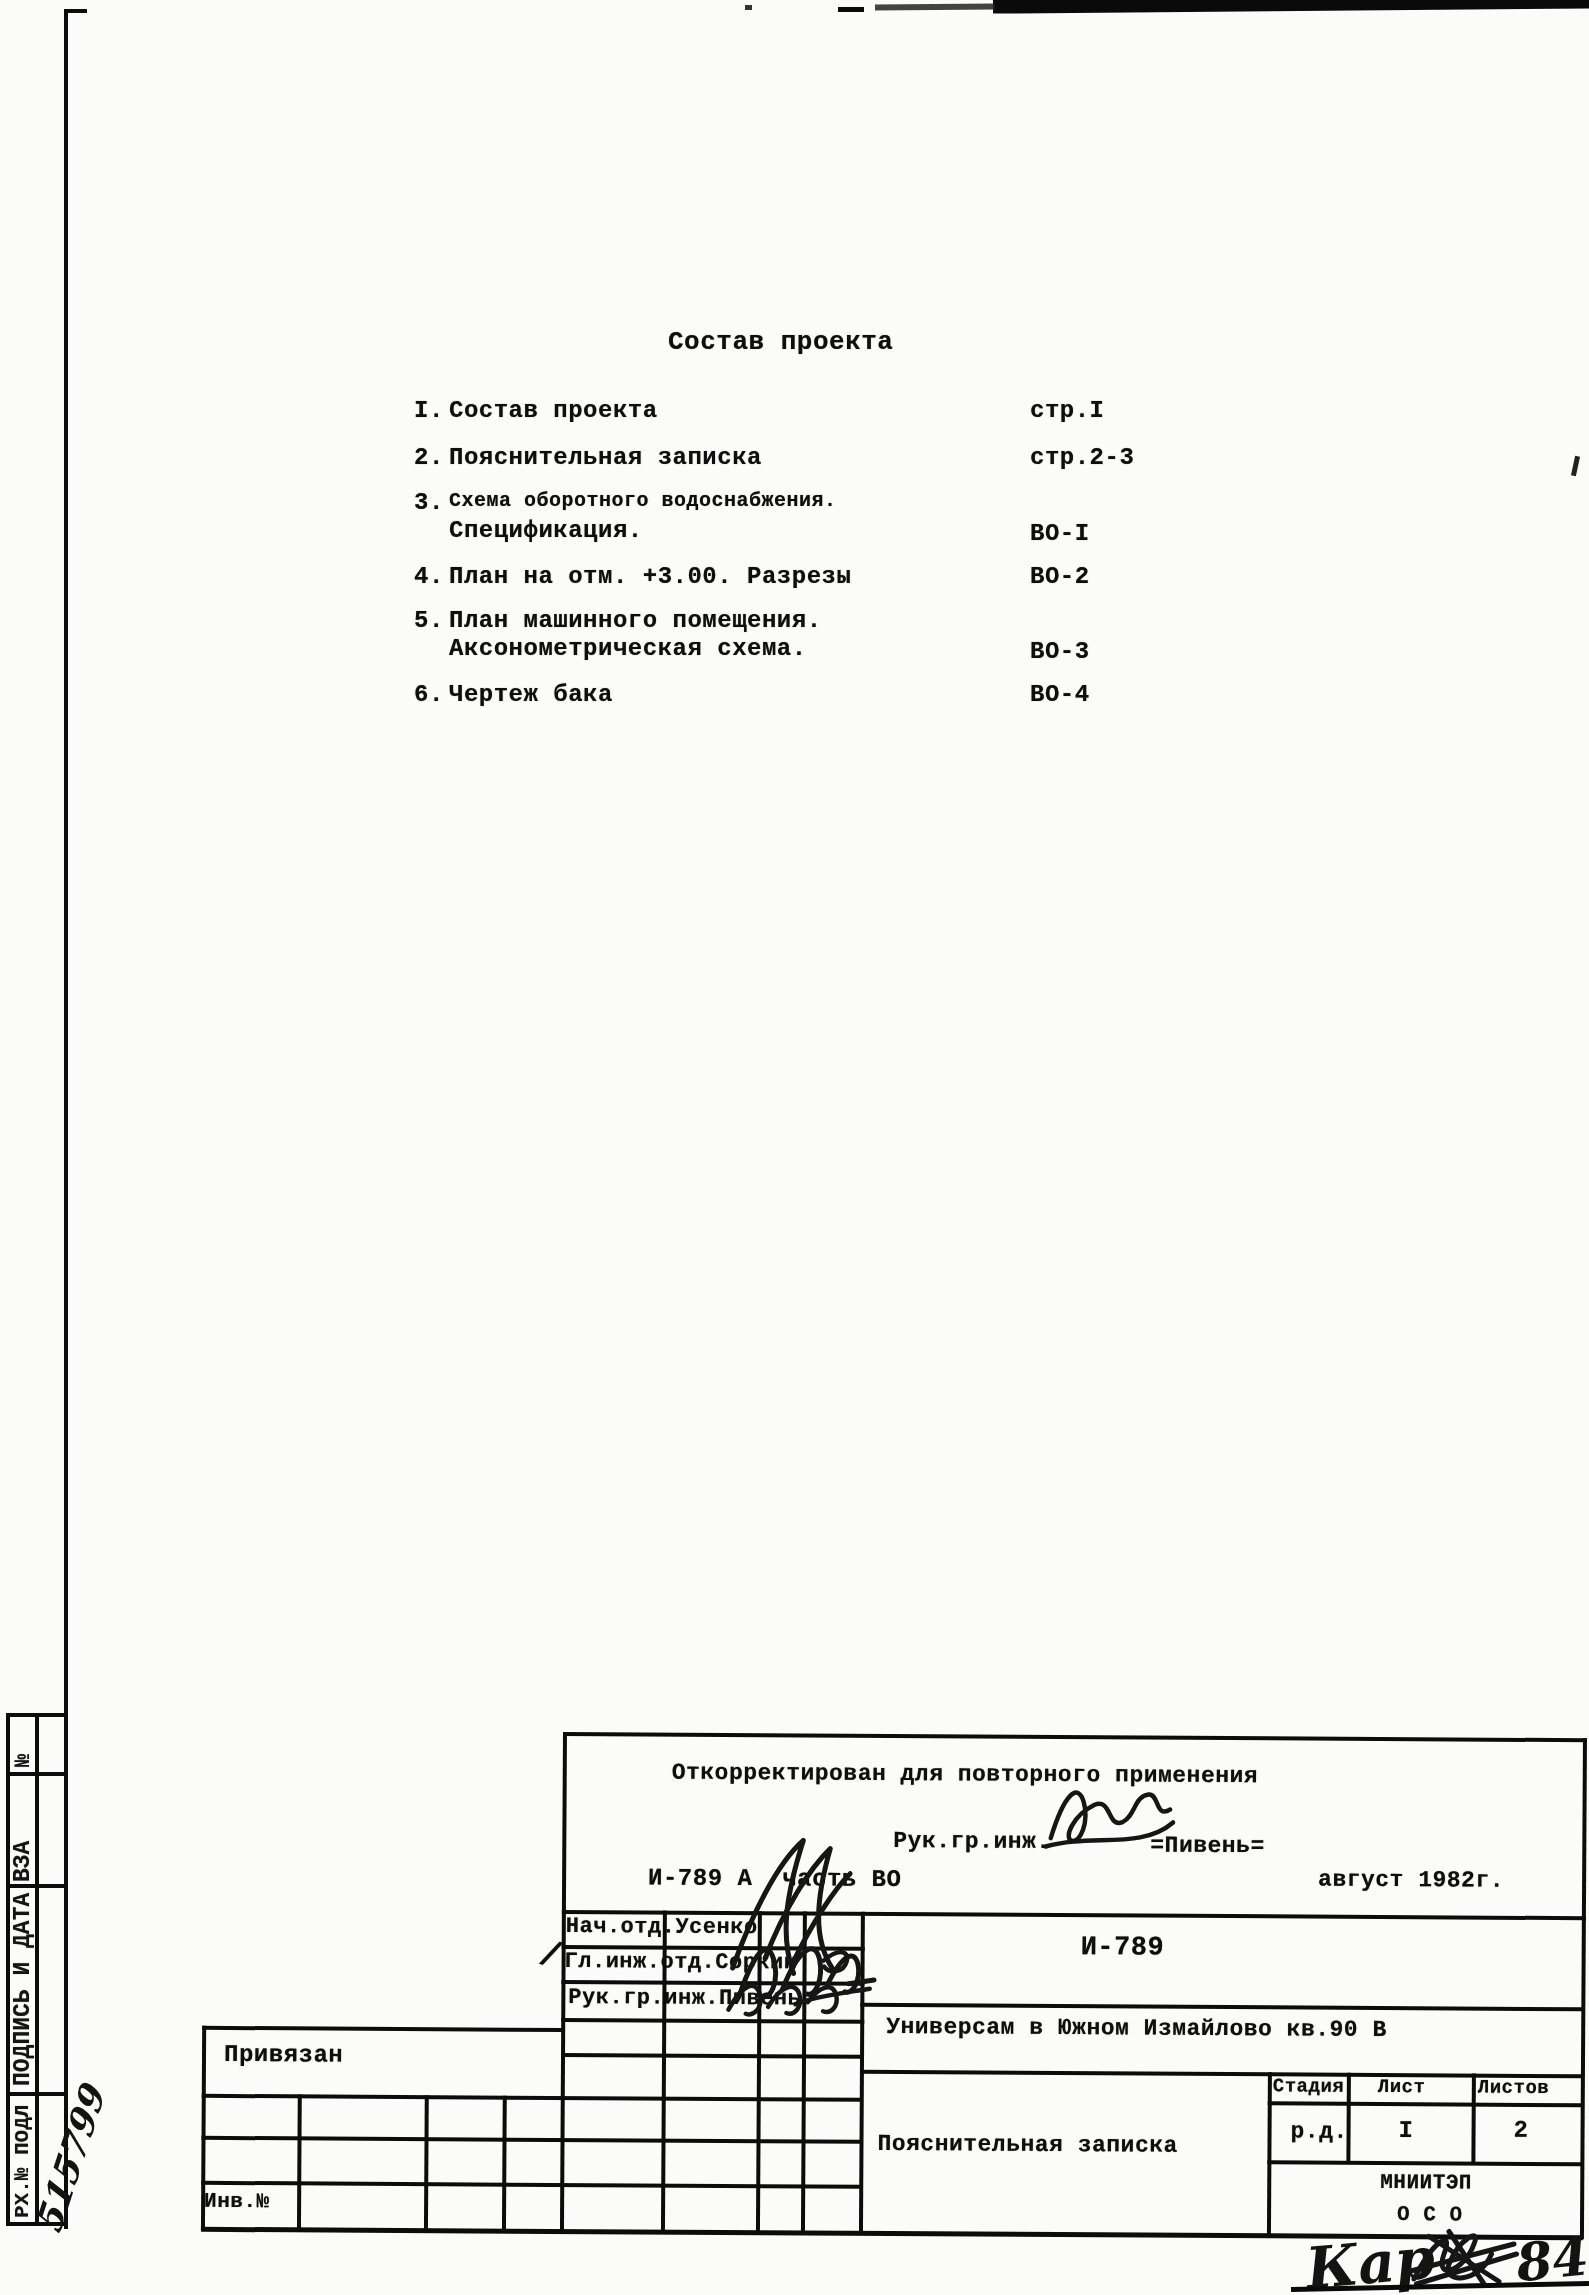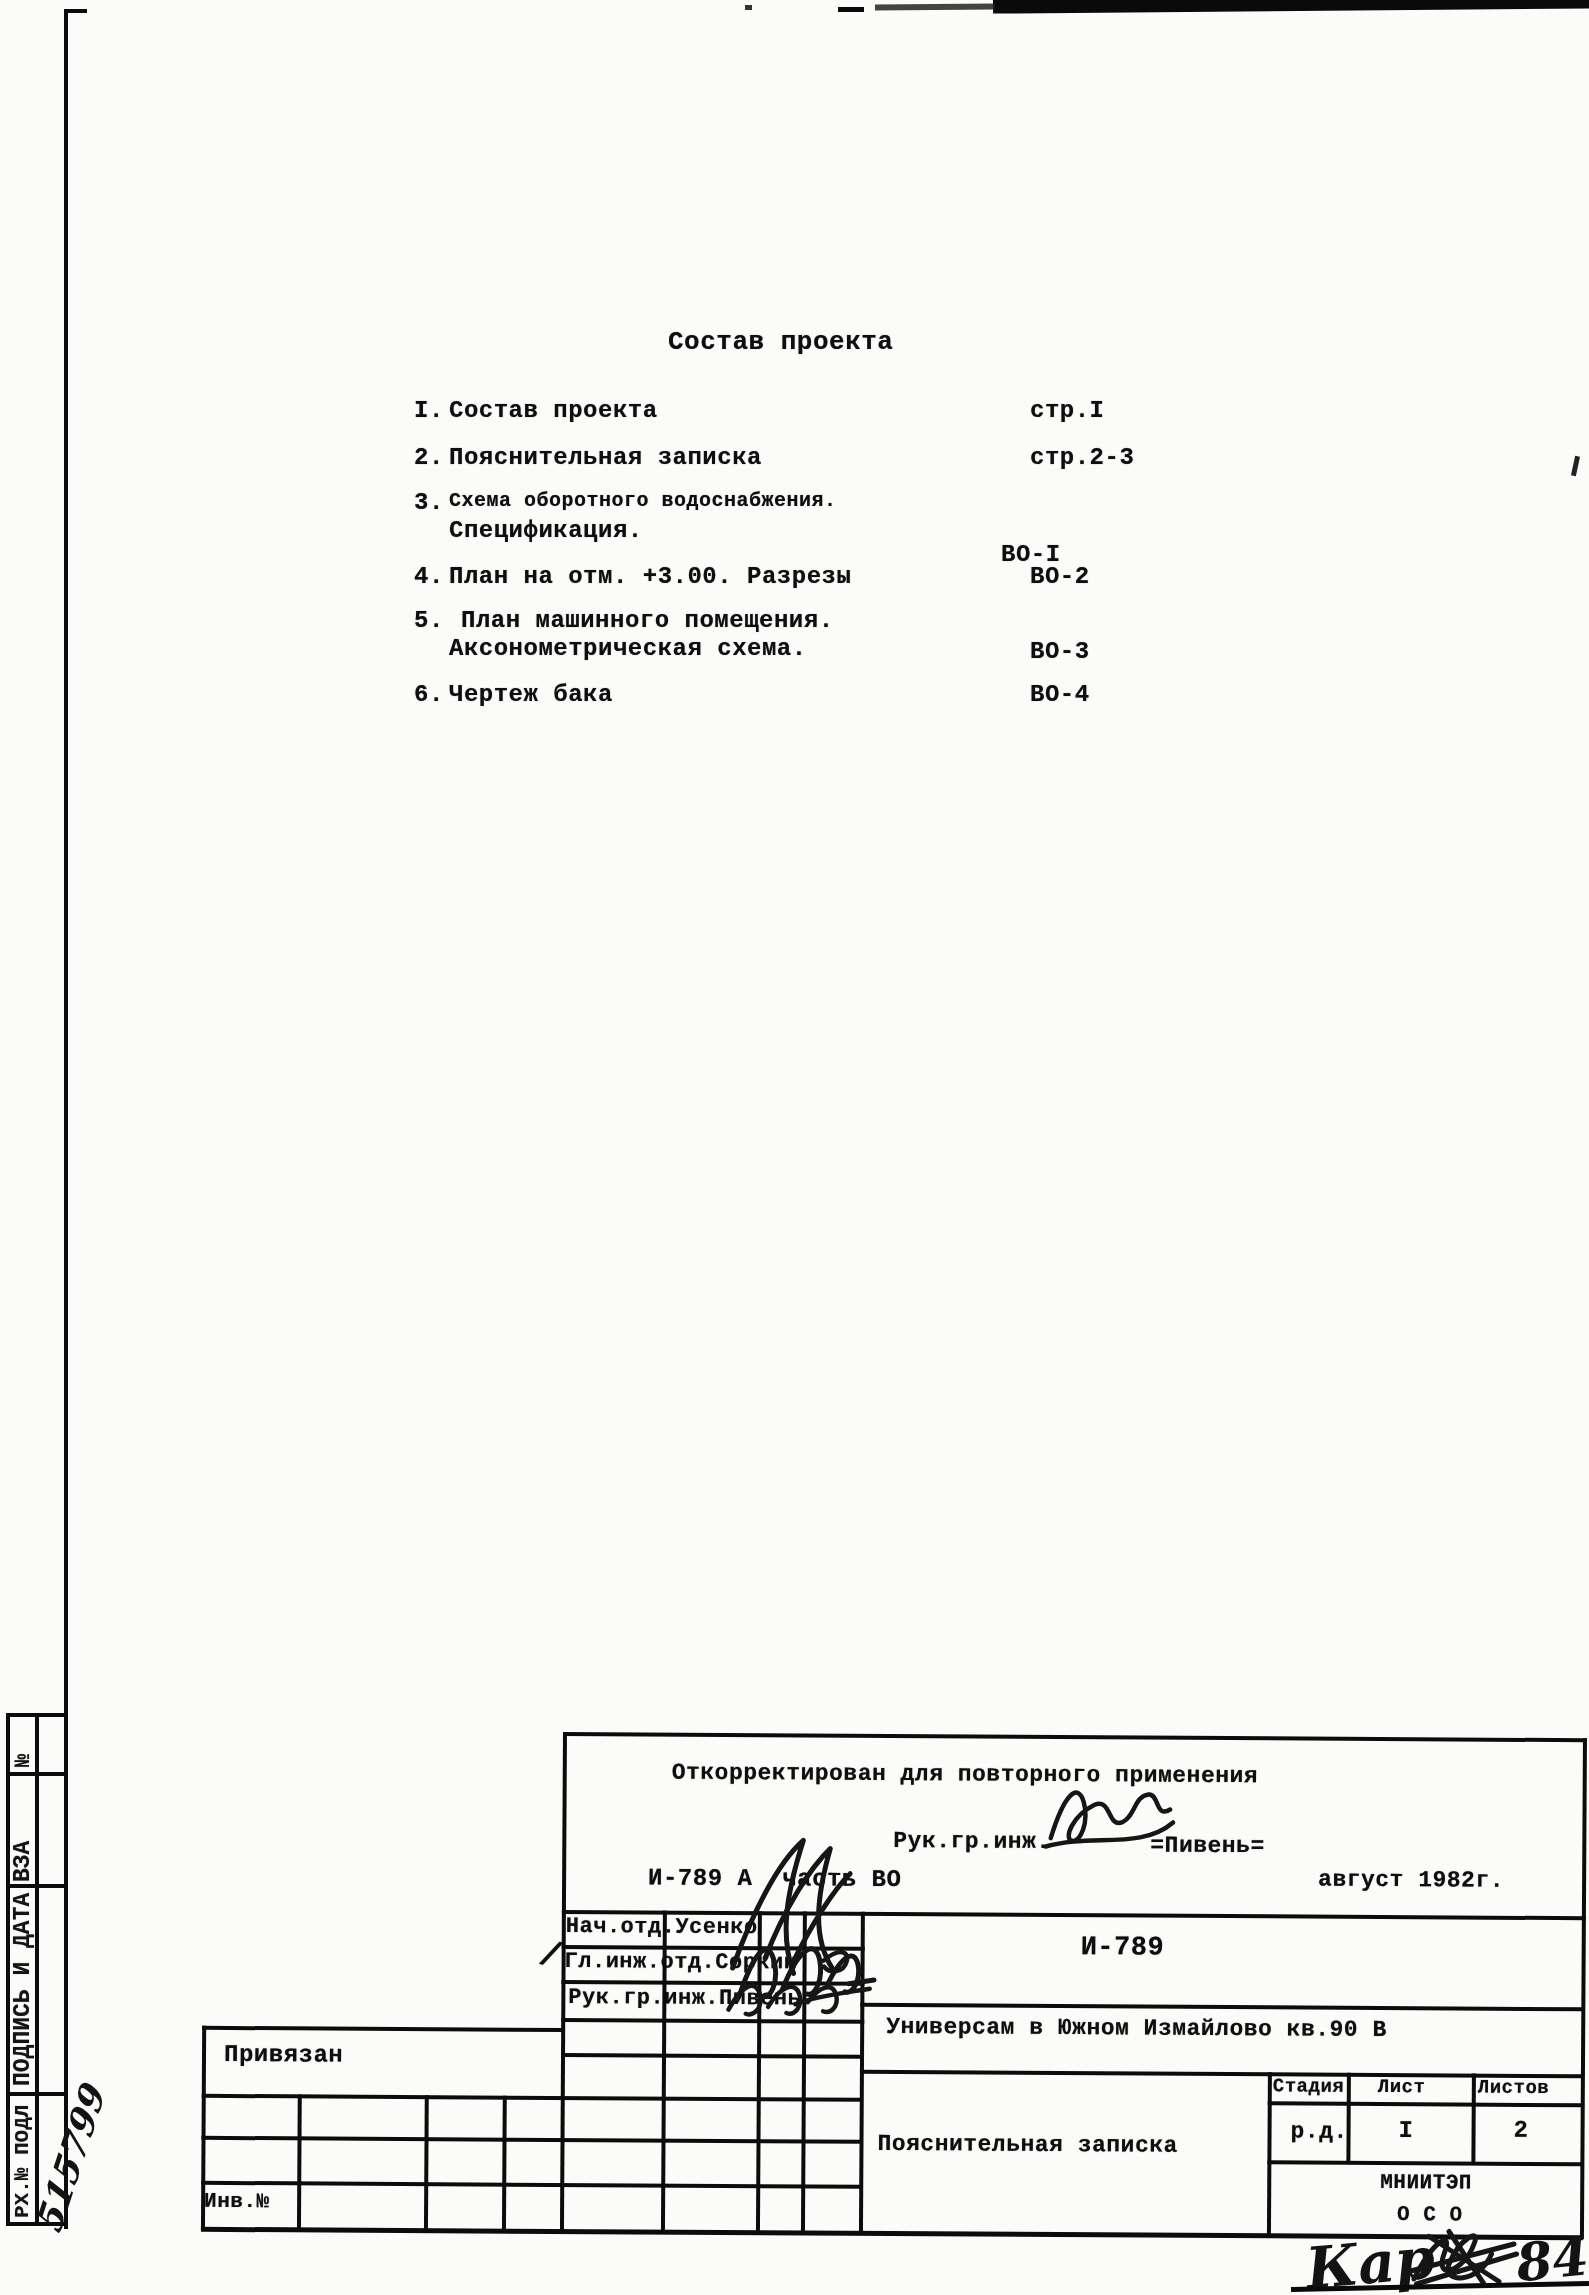--- a/index.html
+++ b/index.html
@@ -63,28 +63,28 @@
   <span class="tw" style="left:449px;top:397px;font-size:24px;">Состав проекта</span>
   <span class="tw" style="left:1030px;top:397px;font-size:24px;">стр.I</span>
 
   <span class="tw" style="left:414px;top:444px;font-size:24px;">2.</span>
   <span class="tw" style="left:449px;top:444px;font-size:24px;">Пояснительная записка</span>
   <span class="tw" style="left:1030px;top:444px;font-size:24px;">стр.2-3</span>
 
   <span class="tw" style="left:414px;top:489px;font-size:24px;">3.</span>
   <span class="tw" style="left:449px;top:489px;font-size:20px;">Схема оборотного водоснабжения.</span>
   <span class="tw" style="left:449px;top:517px;font-size:24px;">Спецификация.</span>
-  <span class="tw" style="left:1001px;top:520px;font-size:24px;margin-top:21px;">ВО-I</span>
+  <span class="tw" style="left:1030px;top:520px;font-size:24px;">ВО-I</span>
 
   <span class="tw" style="left:414px;top:563px;font-size:24px;">4.</span>
   <span class="tw" style="left:449px;top:563px;font-size:24px;">План на отм. +3.00. Разрезы</span>
   <span class="tw" style="left:1030px;top:563px;font-size:24px;">ВО-2</span>
 
   <span class="tw" style="left:414px;top:607px;font-size:24px;">5.</span>
-  <span class="tw" style="left:449px;top:607px;font-size:24px;margin-left:12px;">План машинного помещения.</span>
+  <span class="tw" style="left:449px;top:607px;font-size:24px;">План машинного помещения.</span>
   <span class="tw" style="left:449px;top:635px;font-size:24px;">Аксонометрическая схема.</span>
   <span class="tw" style="left:1030px;top:638px;font-size:24px;">ВО-3</span>
 
   <span class="tw" style="left:414px;top:681px;font-size:24px;">6.</span>
   <span class="tw" style="left:449px;top:681px;font-size:24px;">Чертеж бака</span>
   <span class="tw" style="left:1030px;top:681px;font-size:24px;">ВО-4</span>
 
   <div>
     <div class="vl" style="left:6px;top:1713px;height:513px;"></div>
     <div class="vl" style="left:35px;top:1713px;height:513px;"></div>

